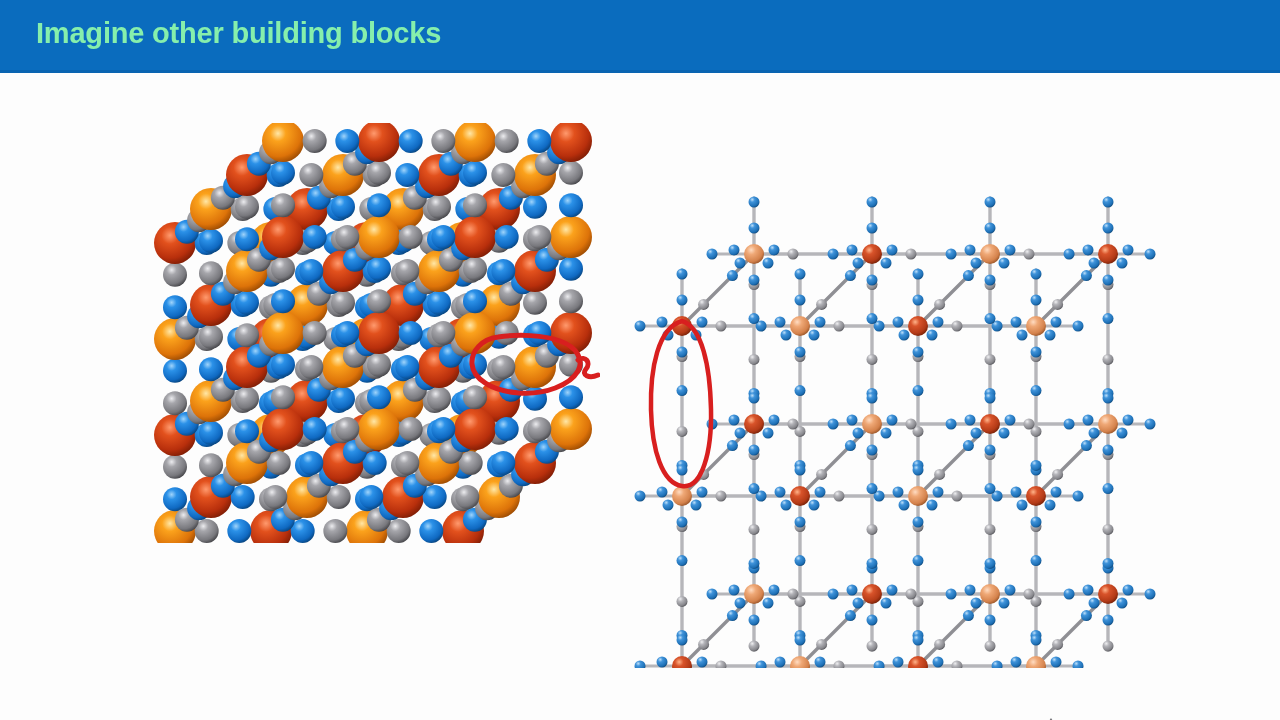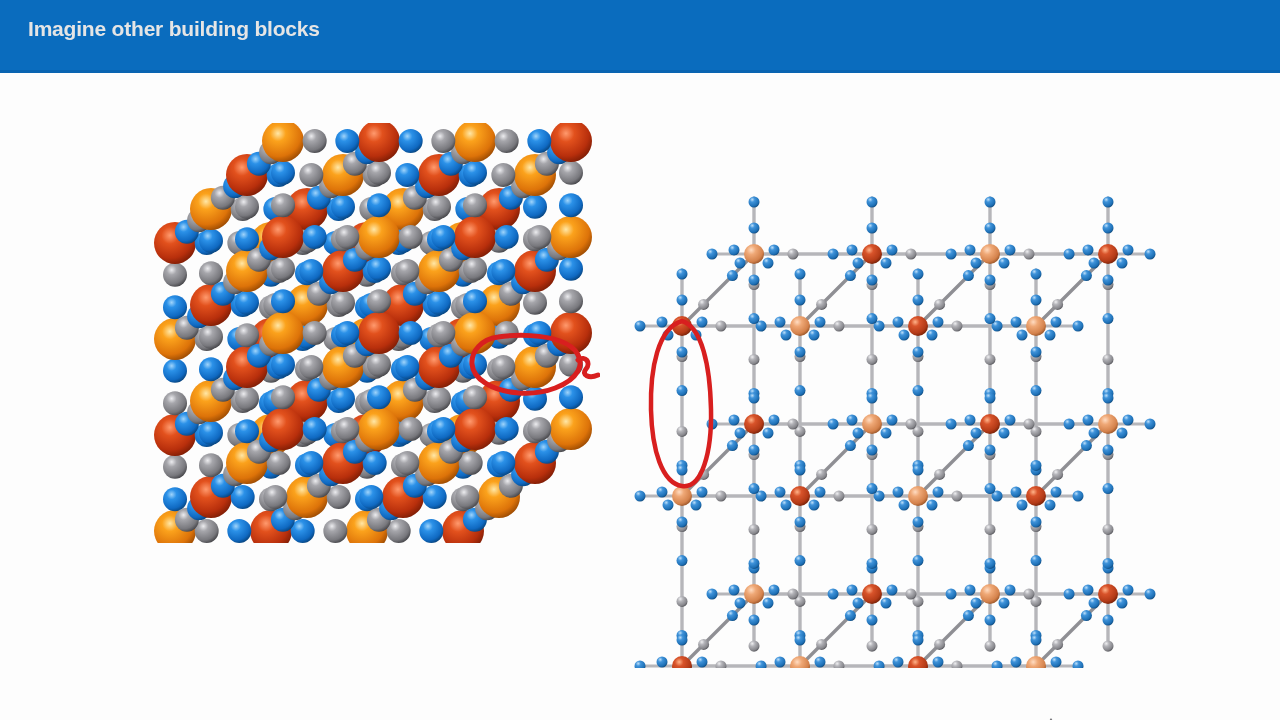--- a/index.html
+++ b/index.html
@@ -35,25 +35,25 @@
     position: absolute;
     left: 0;
     bottom: 0;
     width: 100%;
     height: 3px;
     background: #0a5fa6;
     opacity: .55;
   }
   #slide-title {
     position: absolute;
-    left: 28px;
+    left: 36px;
     top: 17px;
-    font-size: 21px;
+    font-size: 29px;
     font-weight: bold;
-    color: #e5e5e5;
+    color: #86efac;
     letter-spacing: -0.2px;
     white-space: nowrap;
   }
 
   
   #figure-area {
     position: absolute;
     left: 0;
     top: 73px;
     width: 1280px;

